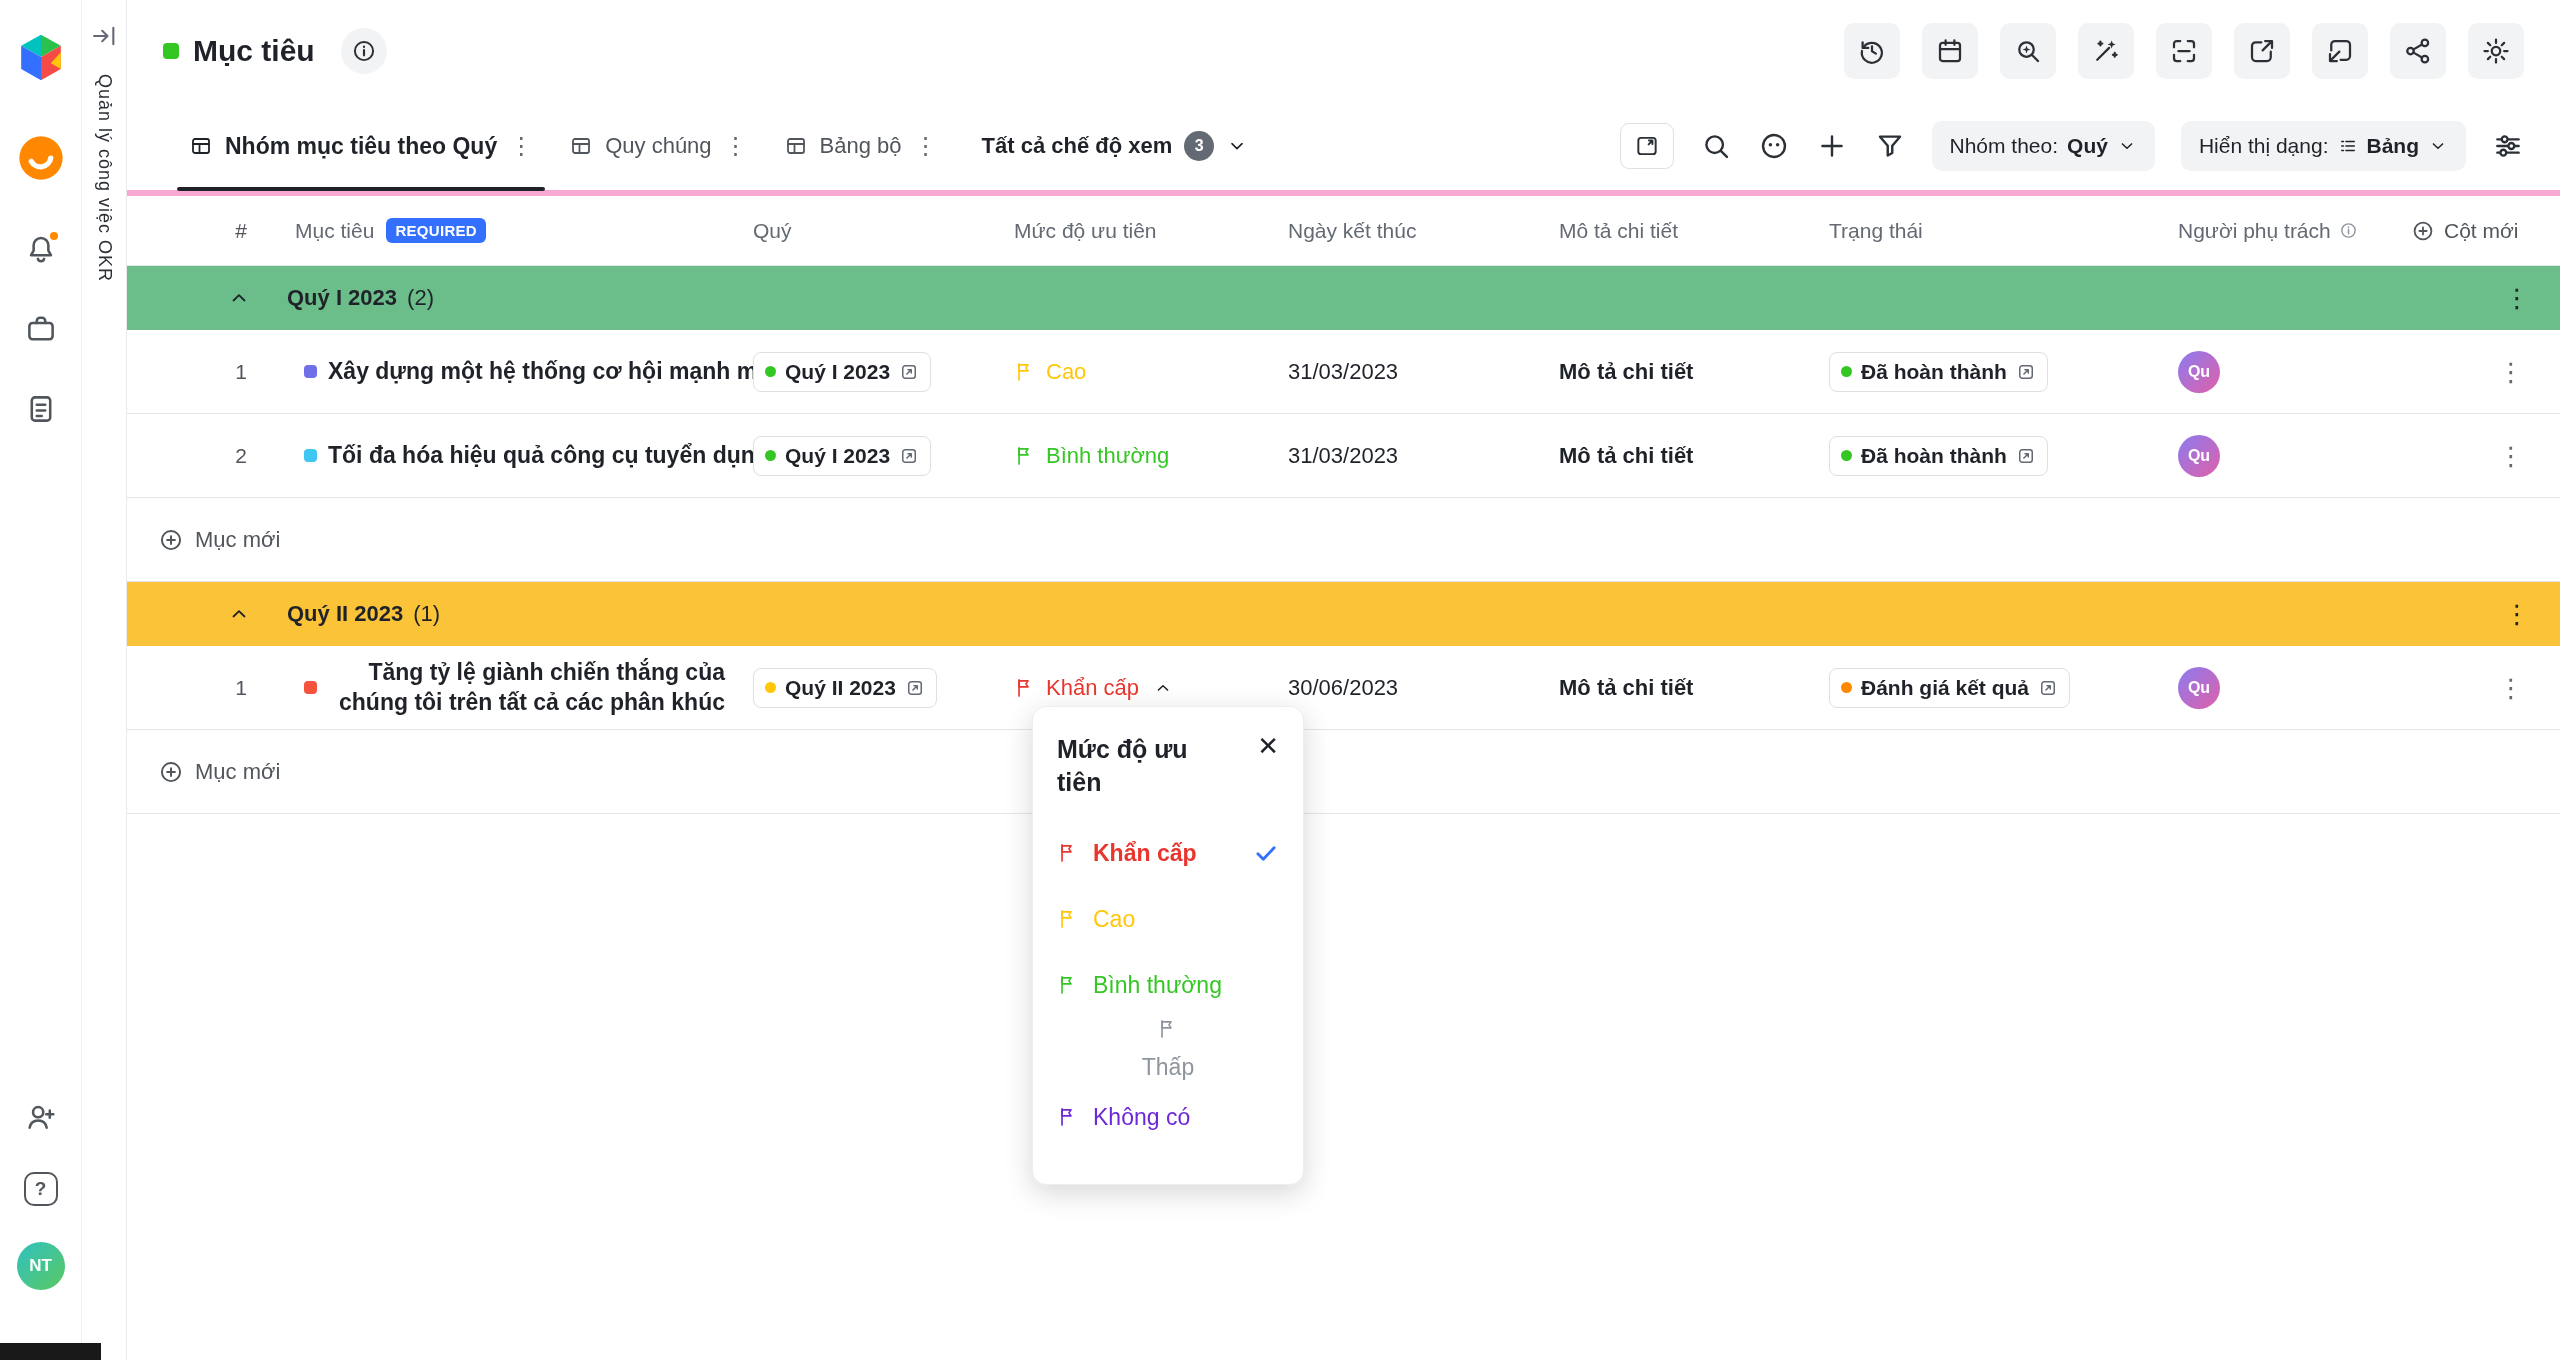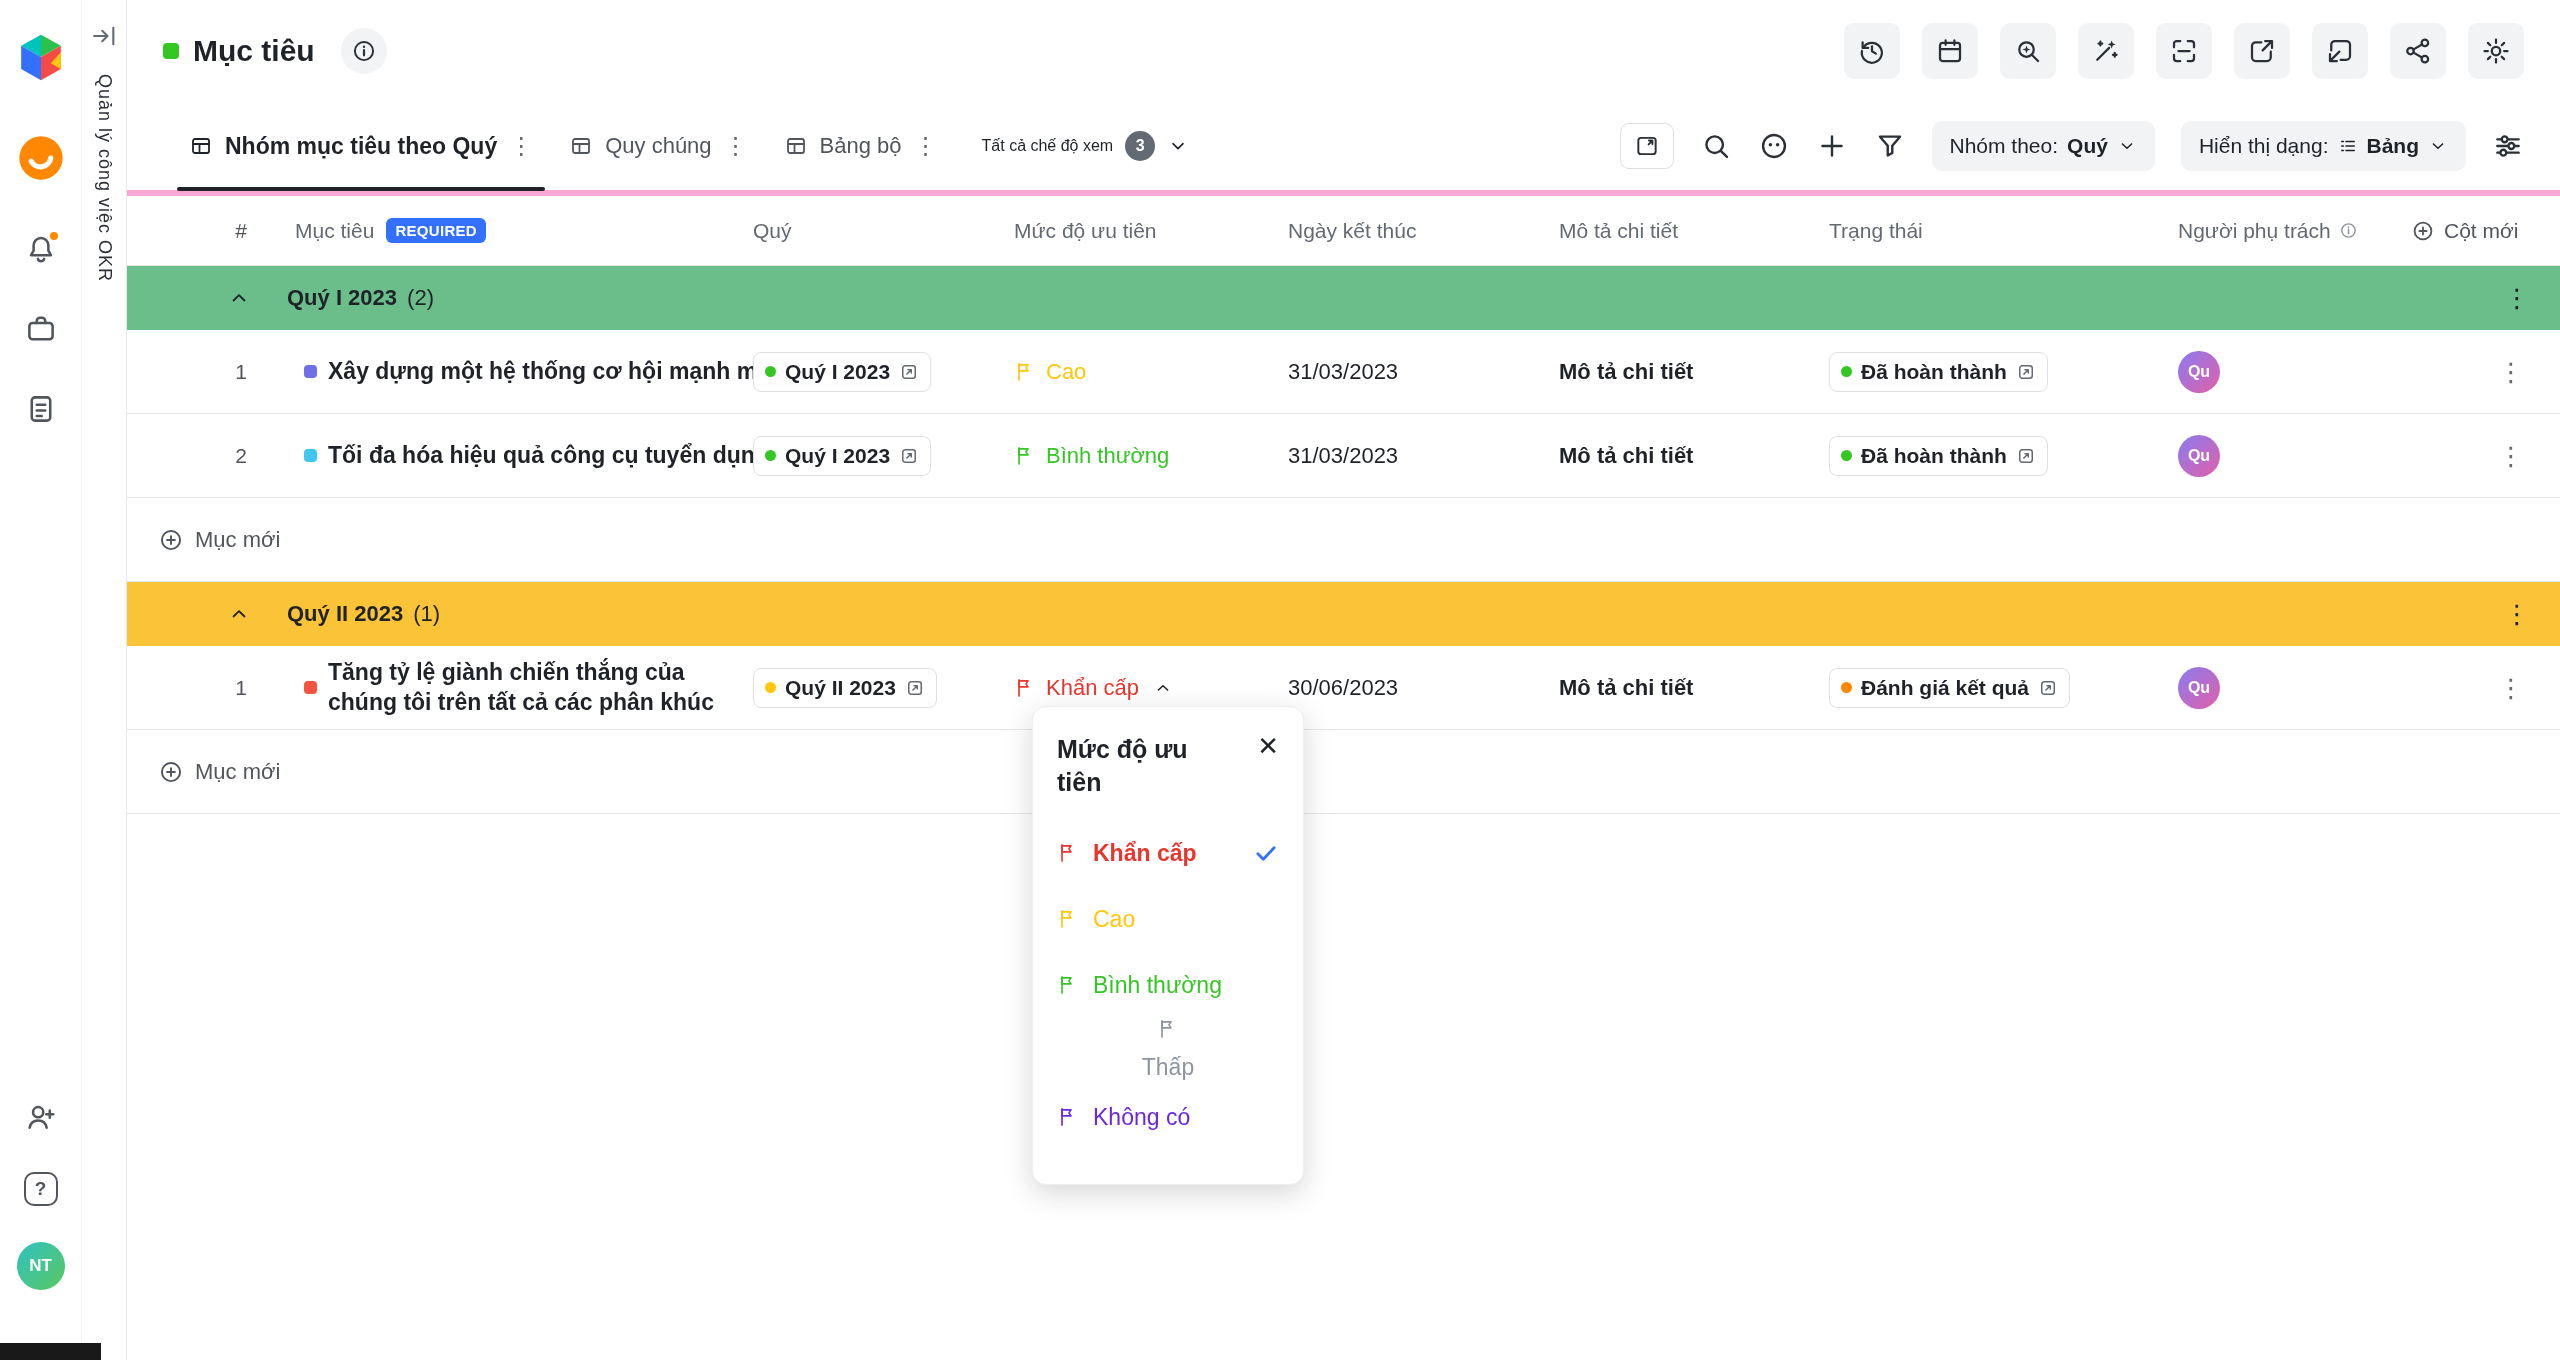--- a/index.html
+++ b/index.html
@@ -18,39 +18,39 @@
   .bell-dot{position:absolute;top:0;right:0;width:12px;height:12px;border-radius:50%;background:#ff8800;border:2px solid #fff;}
   .help-box{width:34px;height:34px;border:2px solid #51565d;border-radius:10px;display:flex;align-items:center;justify-content:center;font-size:19px;font-weight:700;color:#51565d;}
   .avatar-nt{width:48px;height:48px;border-radius:50%;background:linear-gradient(135deg,#2fc1c1,#5ac860);color:#fff;font-size:17px;font-weight:700;display:flex;align-items:center;justify-content:center;}
 
   
   .strip{width:45px;flex:0 0 45px;border-right:1px solid #e8eaed;display:flex;flex-direction:column;align-items:center;padding-top:22px;background:#fff;z-index:5;}
   .collapse-btn{color:#646a73;}
   .vlabel{margin-top:24px;writing-mode:vertical-rl;font-size:18px;font-weight:500;color:#2b2f36;letter-spacing:1px;white-space:nowrap;}
 
   
-  .main{flex:1;display:flex;flex-direction:column;min-width:0;}
+  .main{flex:1;display:flex;flex-direction:column;min-width:0;text-align:right;}
 
   .topbar{height:102px;flex:0 0 102px;display:flex;align-items:center;padding:0 36px;}
   .title-dot{width:16px;height:16px;border-radius:4px;margin-right:14px;}
   .page-title{font-size:30px;font-weight:700;}
   .info-btn{margin-left:26px;width:46px;height:46px;border-radius:50%;background:#f2f3f5;display:flex;align-items:center;justify-content:center;color:#2b2f36;cursor:pointer;}
   .topbar-actions{margin-left:auto;display:flex;gap:22px;}
   .tbtn{width:56px;height:56px;border-radius:10px;background:#f2f3f5;display:flex;align-items:center;justify-content:center;color:#2b2f36;cursor:pointer;}
 
   
   .tabbar{height:94px;flex:0 0 94px;display:flex;align-items:center;border-bottom:6px solid #f9a8d4;padding-left:44px;padding-right:36px;}
   .tab{display:flex;align-items:center;gap:12px;height:100%;padding:0 18px;position:relative;color:#51565d;cursor:pointer;}
   .tab .tab-label{font-size:22px;white-space:nowrap;}
   .tab.active{color:#1f2329;}
   .tab.active .tab-label{font-weight:700;font-size:23px;}
   .tab.active::after{content:"";position:absolute;left:6px;right:6px;bottom:-1px;height:4px;background:#1f2329;border-radius:2px;}
   .tab-kebab{font-size:24px;color:#646a73;line-height:1;}
   .views-all{display:flex;align-items:center;gap:12px;margin-left:26px;color:#1f2329;cursor:pointer;}
-  .va-label{font-size:16px;font-weight:400;white-space:nowrap;}
+  .va-label{font-size:22px;font-weight:700;white-space:nowrap;}
   .views-count{width:30px;height:30px;border-radius:50%;background:#646a73;color:#fff;font-size:16px;font-weight:700;display:flex;align-items:center;justify-content:center;}
   .tb-right{margin-left:auto;display:flex;align-items:center;gap:26px;color:#2b2f36;}
   .outline-btn{width:54px;height:46px;border:1px solid #dee0e3;border-radius:9px;display:flex;align-items:center;justify-content:center;color:#2b2f36;cursor:pointer;}
   .plain-ic{cursor:pointer;display:flex;align-items:center;}
   .chip-btn{height:50px;background:#f2f3f5;border-radius:10px;display:flex;align-items:center;gap:9px;padding:0 18px;font-size:21px;color:#1f2329;cursor:pointer;white-space:nowrap;}
   .chip-btn b{font-weight:700;}
 
   
   .grid-cols{display:grid;grid-template-columns:160px 458px 261px 274px 271px 270px 349px 235px 1fr;}
   .thead{height:70px;border-bottom:1px solid #e5e6eb;color:#646a73;font-size:21px;align-items:center;}

